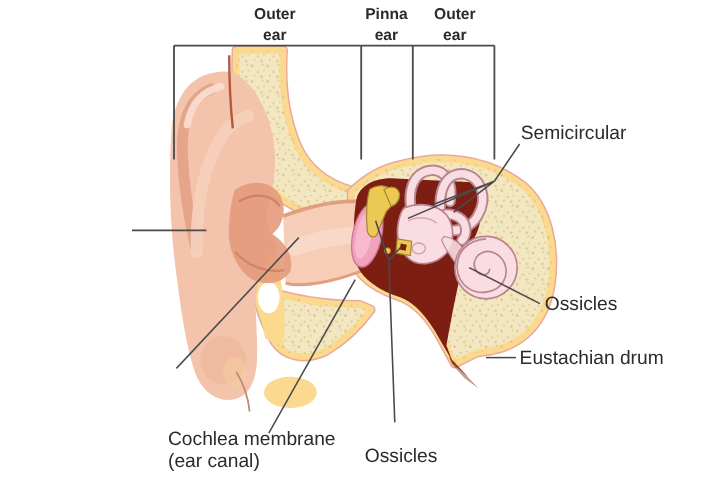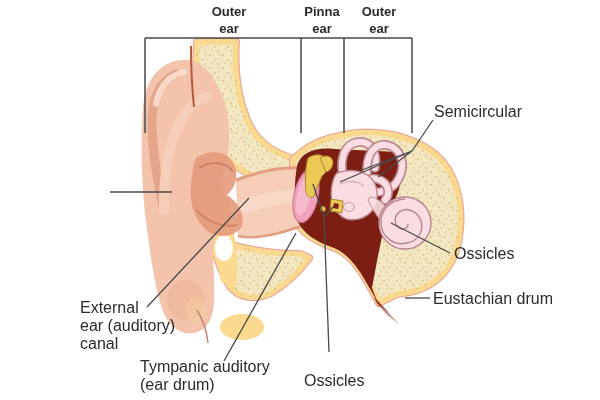--- a/index.html
+++ b/index.html
@@ -145,28 +145,23 @@
   </div>
   <div class="lbl lbl-top" style="left:322px;top:3px">
     <span>Pinna</span>
     <span>ear</span>
   </div>
   <div class="lbl lbl-top" style="left:379px;top:3px">
     <span>Outer</span>
     <span>ear</span>
   </div>
 
-  <div class="lbl" style="left:80px;top:299px">
-    <span>External</span>
-    <span>ear (auditory)</span>
-    <span>canal</span>
-  </div>
   <div class="lbl" style="left:140px;top:358px">
-    <span>Tympanic auditory</span>
-    <span>(ear drum)</span>
+    <span>Cochlea membrane</span>
+    <span>(ear canal)</span>
   </div>
   <div class="lbl" style="left:304px;top:372px">
     <span>Ossicles</span>
   </div>
   <div class="lbl" style="left:434px;top:103px">
     <span>Semicircular</span>
   </div>
   <div class="lbl" style="left:454px;top:245px">
     <span>Ossicles</span>
   </div>

